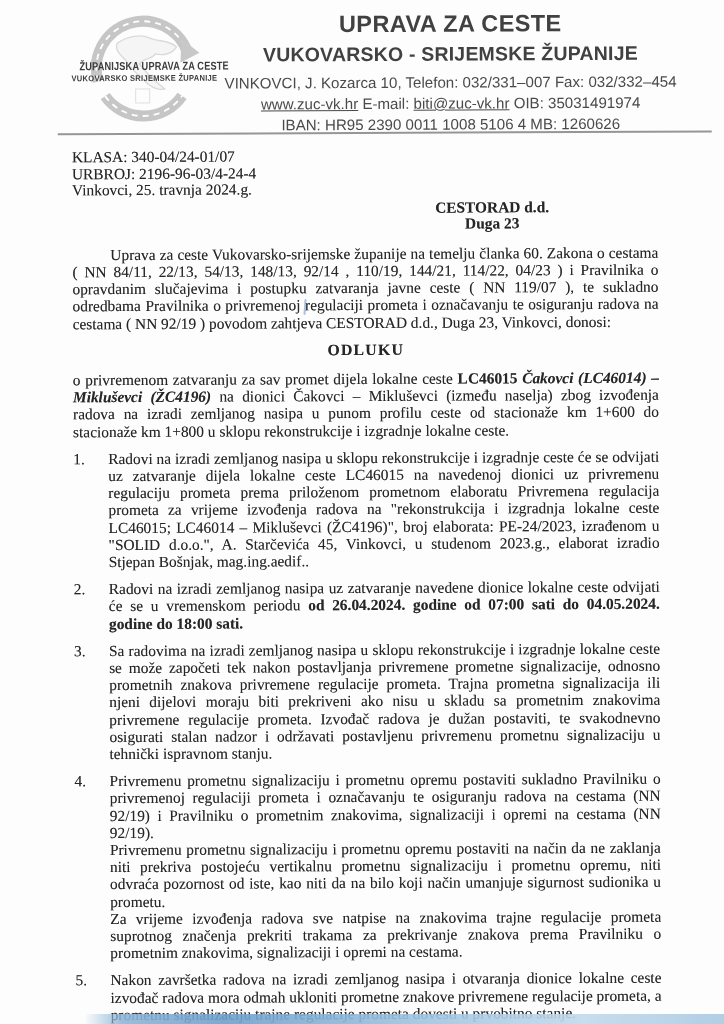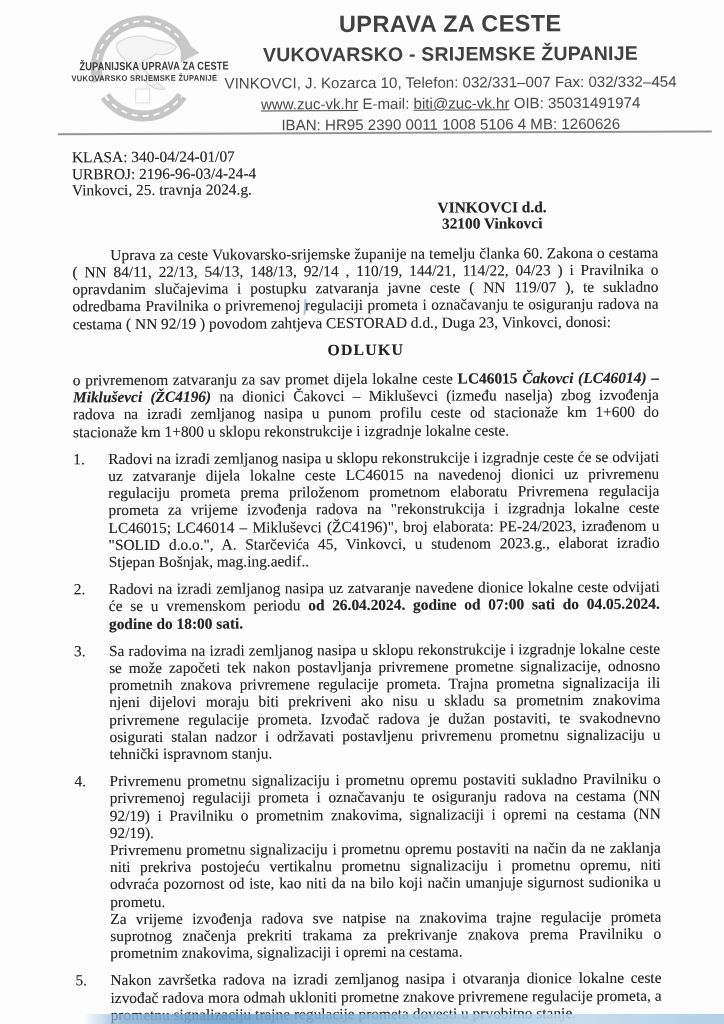--- a/index.html
+++ b/index.html
@@ -102,22 +102,22 @@
 
     <div class="doc-body">
 
       <div class="meta">
         <div>KLASA: 340-04/24-01/07</div>
         <div>URBROJ: 2196-96-03/4-24-4</div>
         <div>Vinkovci, 25. travnja 2024.g.</div>
       </div>
 
       <div class="recipient">
-        <div>VINKOVCI  d.d.</div>
-        <div>32100  Vinkovci</div>
+        <div>CESTORAD  d.d.</div>
+        <div>Duga 23</div>
       </div>
 
       <p class="intro">Uprava za ceste Vukovarsko-srijemske županije na temelju članka 60. Zakona o cestama ( NN 84/11, 22/13, 54/13, 148/13, 92/14 , 110/19, 144/21, 114/22, 04/23 ) i Pravilnika o opravdanim slučajevima i postupku zatvaranja javne ceste ( NN 119/07 ), te sukladno odredbama Pravilnika o privremenoj regulaciji prometa i označavanju te osiguranju radova na cestama ( NN 92/19 ) povodom zahtjeva CESTORAD d.d., Duga 23, Vinkovci, donosi:</p>
 
       <div class="decision-title">ODLUKU</div>
 
       <p class="subject"><span>o privremenom zatvaranju za sav promet  dijela lokalne ceste  </span><span class="b">LC46015 </span><span class="bi">Čakovci (LC46014) – Mikluševci (ŽC4196)</span><span>  na dionici Čakovci – Mikluševci (između naselja)  zbog izvođenja radova na izradi zemljanog nasipa u punom profilu ceste od stacionaže km 1+600 do stacionaže km 1+800  u sklopu rekonstrukcije i izgradnje lokalne ceste.</span></p>
 
       <div class="items">
 

